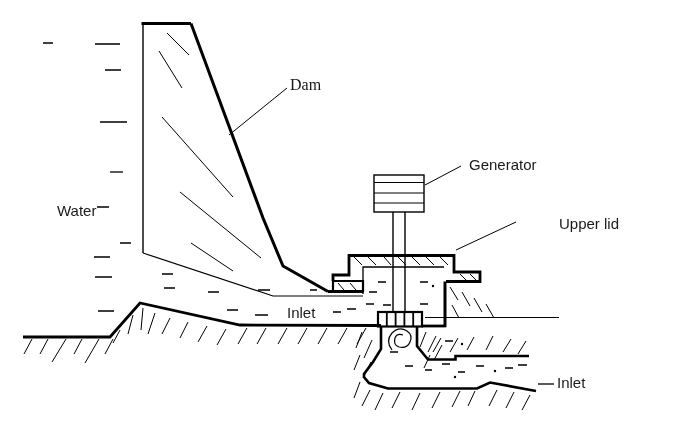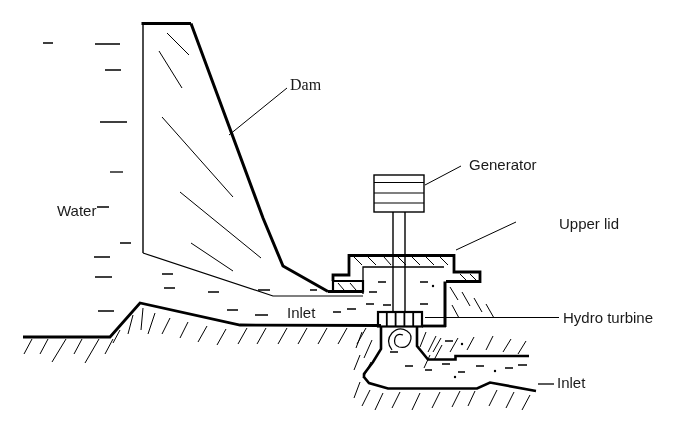--- a/index.html
+++ b/index.html
@@ -111,15 +111,14 @@
       <path d="M425,317.5 H559"></path>
       <path d="M538,384 H554" stroke-width="1.3"></path>
     </g>
   </svg>
 
   <span class="lbl lbl-water">Water</span>
   <span class="lbl big lbl-dam">Dam</span>
   <span class="lbl lbl-generator">Generator</span>
   <span class="lbl lbl-upperlid">Upper lid</span>
   <span class="lbl lbl-inlet">Inlet</span>
-  <span class="lbl lbl-hydroturbine">Hydro turbine</span>
   <span class="lbl lbl-outlet">Inlet</span>
 </div>
 
 </body></html>

